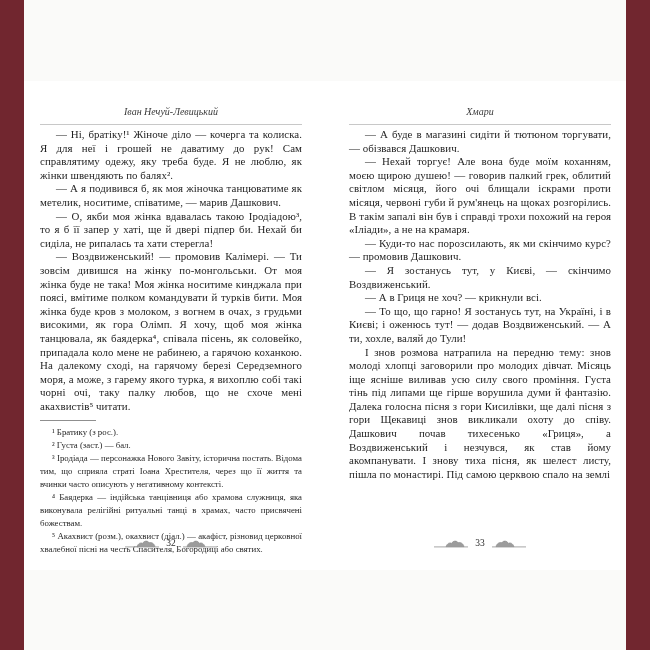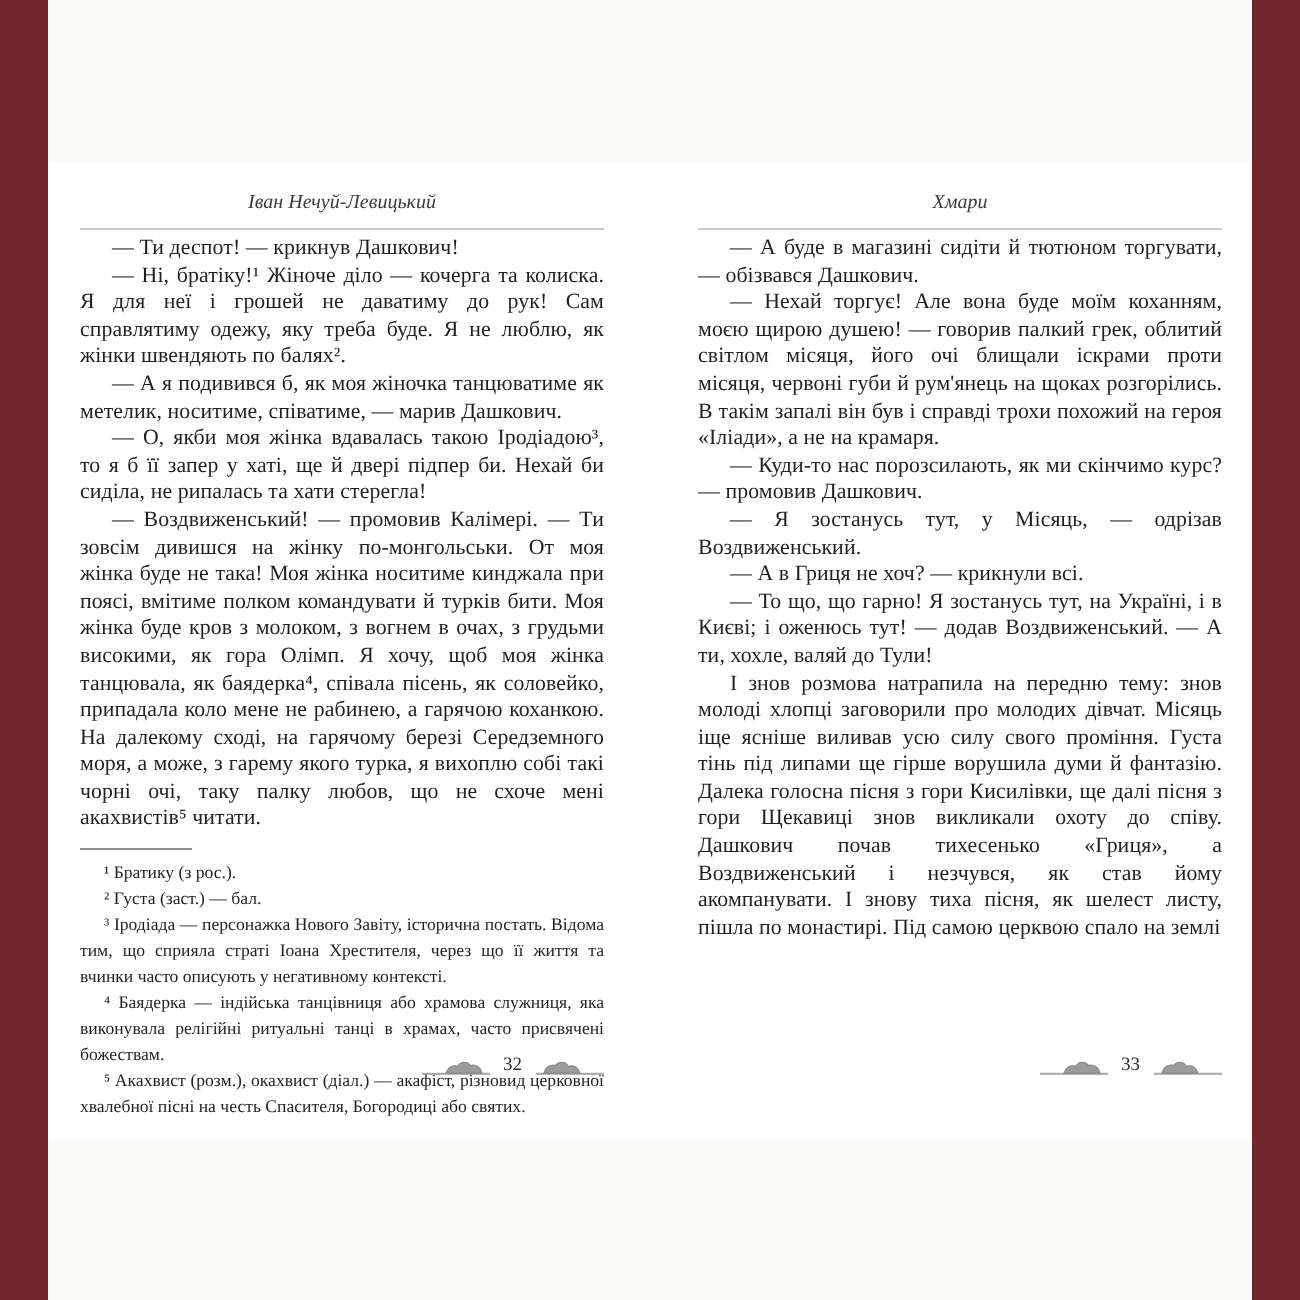--- a/index.html
+++ b/index.html
@@ -20,21 +20,21 @@
   
   .cover-edge {
     position: absolute; top: 0; bottom: 0; width: 24px;
     background: var(--cover-red, #71262f); z-index: 5;
   }
   .cover-edge.left  { left: 0; }
   .cover-edge.right { right: 0; }
 
   
   .page {
-    position: absolute; top: 96px; width: 262px; height: 460px;
+    position: absolute; top: 106px; width: 262px; height: 460px;
     color: var(--text-ink, #1f1f1f);
   }
   .page-left  { left: 40px; }
   .page-right { left: 349px; }
 
   .running-header {
     text-align: center;
     font-style: italic;
     font-size: 10px;
     line-height: 12px;
@@ -61,21 +61,21 @@
   .footnote {
     font-size: 8.8px;
     line-height: 13px;
     text-align: justify;
     text-indent: 12px;
     hyphens: auto;
   }
 
   .folio {
     position: absolute; left: 0; right: 0; top: 432px;
-    display: flex; align-items: center; justify-content: flex-end;
+    display: flex; align-items: center; justify-content: center;
   }
   .pagenum {
     font-size: 9.5px; color: #2b2b2b; margin: 0 7px; line-height: 10px;
   }
   .cloud-svg { display: block; }
   .cloud-svg.mirrored { transform: scaleX(-1); }
 </style>
 </head>
 <body>
 
@@ -86,21 +86,20 @@
   <div class="cover-edge left"></div>
   <div class="cover-edge right"></div>
 
   <section class="page page-left">
     <header class="running-header">
       <span>Іван Нечуй-Левицький</span>
     </header>
 
     <div class="body-text">
 
-    <p class="para">— Ти деспот! — крикнув Дашкович!</p>
         <p class="para">— Ні, братіку!¹ Жіноче діло — кочерга та колиска. Я для неї і грошей не даватиму до рук! Сам справлятиму одежу, яку треба буде. Я не люблю, як жінки швендяють по балях².</p>
         <p class="para">— А я подивився б, як моя жіночка танцюватиме як метелик, носитиме, співатиме, — марив Дашкович.</p>
         <p class="para">— О, якби моя жінка вдавалась такою Іродіадою³, то я б її запер у хаті, ще й двері підпер би. Нехай би сиділа, не рипалась та хати стерегла!</p>
         <p class="para">— Воздвиженський! — промовив Калімері. — Ти зовсім дивишся на жінку по-монгольськи. От моя жінка буде не така! Моя жінка носитиме кинджала при поясі, вмітиме полком командувати й турків бити. Моя жінка буде кров з молоком, з вогнем в очах, з грудьми високими, як гора Олімп. Я хочу, щоб моя жінка танцювала, як баядерка⁴, співала пісень, як соловейко, припадала коло мене не рабинею, а гарячою коханкою. На далекому сході, на гарячому березі Середземного моря, а може, з гарему якого турка, я вихоплю собі такі чорні очі, таку палку любов, що не схоче мені акахвистів⁵ читати.</p>
       </div>
 
     <div class="footnote-rule"></div>
 
     <div class="footnotes">
 
@@ -127,21 +126,21 @@
   <section class="page page-right">
     <header class="running-header">
       <span>Хмари</span>
     </header>
 
     <div class="body-text">
 
     <p class="para">— А буде в магазині сидіти й тютюном торгувати, — обізвався Дашкович.</p>
         <p class="para">— Нехай торгує! Але вона буде моїм коханням, моєю щирою душею! — говорив палкий грек, облитий світлом місяця, його очі блищали іскрами проти місяця, червоні губи й рум'янець на щоках розгорілись. В такім запалі він був і справді трохи похожий на героя «Іліади», а не на крамаря.</p>
         <p class="para">— Куди-то нас порозсилають, як ми скінчимо курс? — промовив Дашкович.</p>
-        <p class="para">— Я зостанусь тут, у Місяць, — одрізав Воздвиженський.</p>
+        <p class="para">— Я зостанусь тут, у Києві, — скінчимо Воздвиженський.</p>
         <p class="para">— А в Гриця не хоч? — крикнули всі.</p>
         <p class="para">— То що, що гарно! Я зостанусь тут, на Україні, і в Києві; і оженюсь тут! — додав Воздвиженський. — А ти, хохле, валяй до Тули!</p>
         <p class="para">І знов розмова натрапила на передню тему: знов молоді хлопці заговорили про молодих дівчат. Місяць іще ясніше виливав усю силу свого проміння. Густа тінь під липами ще гірше ворушила думи й фантазію. Далека голосна пісня з гори Кисилівки, ще далі пісня з гори Щекавиці знов викликали охоту до співу. Дашкович почав тихесенько «Гриця», а Воздвиженський і незчувся, як став йому акомпанувати. І знову тиха пісня, як шелест листу, пішла по монастирі. Під самою церквою спало на землі</p>
       </div>
 
     <div class="folio">
       <svg class="cloud-svg" width="34" height="10" viewBox="0 0 34 10">
         <rect x="0" y="8.4" width="34" height="1" fill="#a6a6a6"></rect>
         <path d="M12 8.6 C13.2 5.2 16 4.2 17.8 5.4 C18.8 2.6 22.6 2.4 24.2 4.7 C26.8 3.9 29.4 5.8 30 8.6 Z" fill="#9c9c9c" stroke="#878787" stroke-width="0.6"></path>
       </svg>

